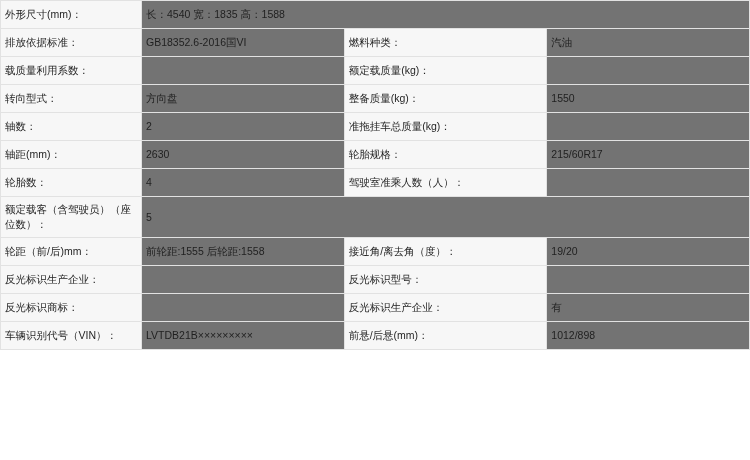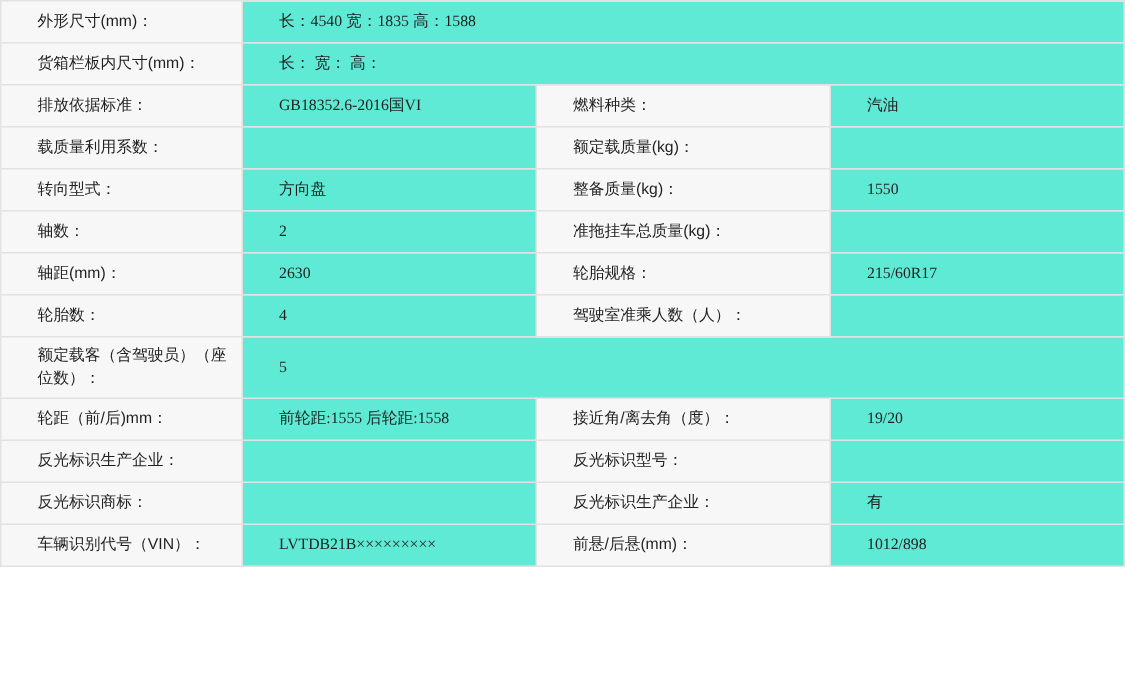--- a/index.html
+++ b/index.html
@@ -16,34 +16,33 @@
   }
   .spec-table {
     width: 750px;
     border-collapse: collapse;
     table-layout: fixed;
   }
   .spec-table td {
     border: 1px solid #e2e2e2;
     font-size: 10.5px;
     line-height: 1.45;
-    padding: 5px 6px 5px 24px;
+    padding: 5px 6px 5px 4px;
     vertical-align: middle;
     height: 17px;
     word-break: break-all;
   }
   .label-cell {
     background: #f7f7f7;
     color: #1f1f1f;
     width: 130px;
   }
   .value-cell {
-    background: #5eead4;
+    background: #737373;
     color: #1f1f1f;
-    font-family: Liberation Serif, serif;
   }
   .value-cell.wide {
     width: 245px;
   }
   .value-cell.narrow {
     width: 245px;
   }
   .label-cell.second {
     width: 130px;
   }
@@ -52,24 +51,20 @@
   }
 </style>
 </head>
 <body>
 
 <table class="spec-table">
   <tbody>
     <tr>
       <td class="label-cell">外形尺寸(mm)：</td>
       <td class="value-cell dim-value" colspan="3">长：4540 宽：1835 高：1588</td>
-    </tr>
-    <tr>
-      <td class="label-cell">货箱栏板内尺寸(mm)：</td>
-      <td class="value-cell dim-value" colspan="3">长： 宽： 高：</td>
     </tr>
     <tr>
       <td class="label-cell">排放依据标准：</td>
       <td class="value-cell wide">GB18352.6-2016国VI</td>
       <td class="label-cell second">燃料种类：</td>
       <td class="value-cell narrow">汽油</td>
     </tr>
     <tr>
       <td class="label-cell">载质量利用系数：</td>
       <td class="value-cell wide"></td>

